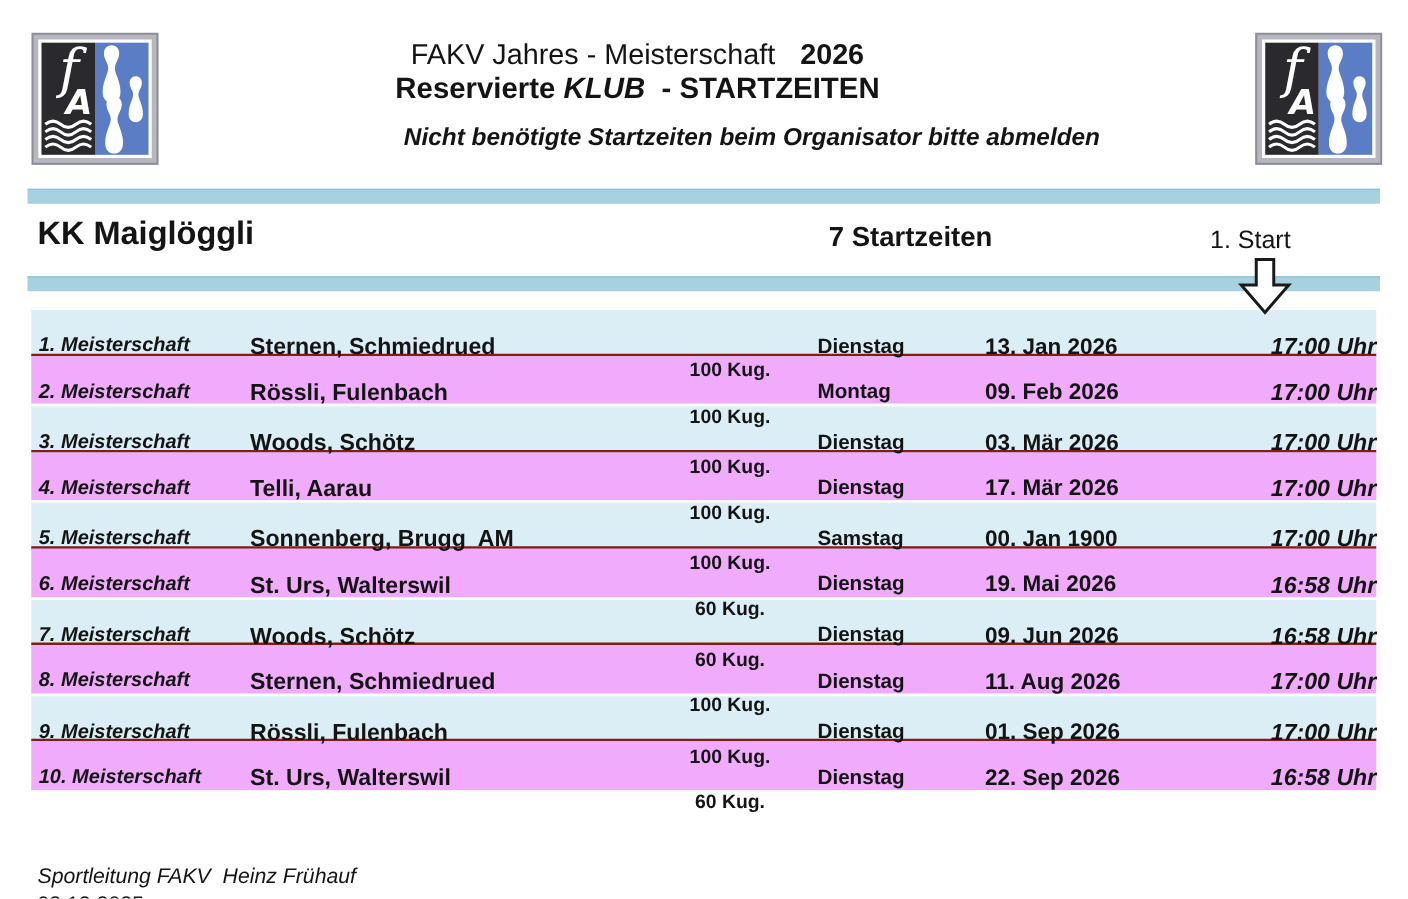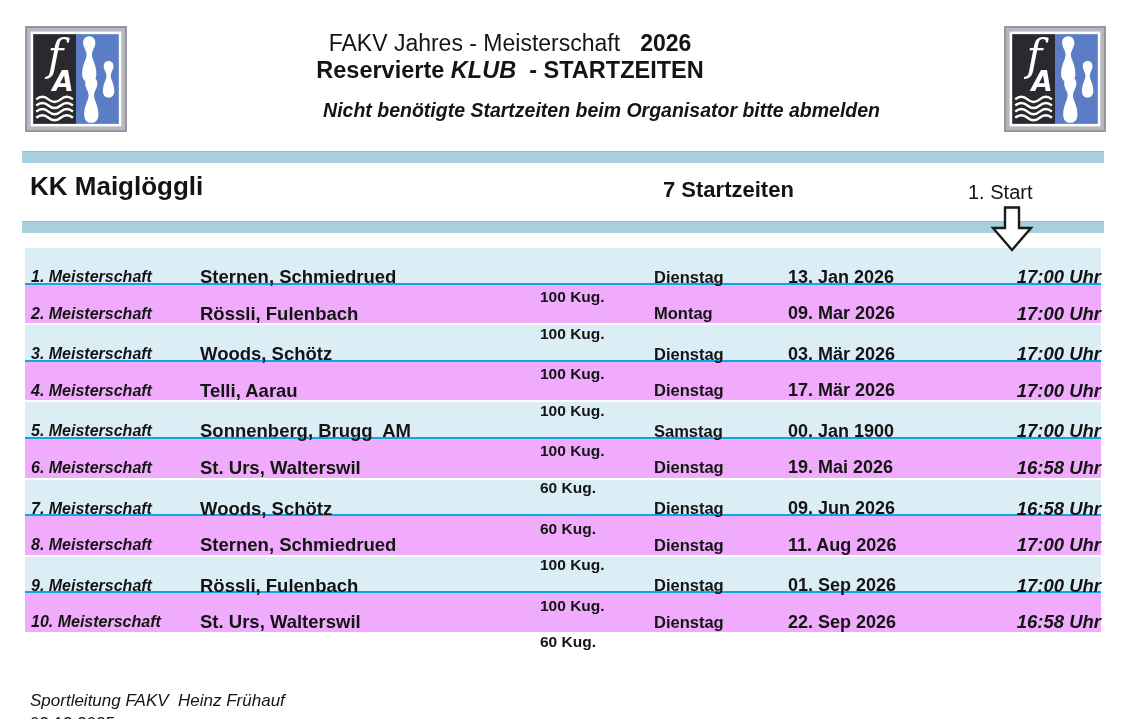--- a/index.html
+++ b/index.html
@@ -34,25 +34,25 @@
   .first-start{position:absolute;left:968px;top:181px;font-size:20px;}
   .arrow{position:absolute;left:990px;top:206px;width:44px;height:46px;z-index:3;}
   
   .table{position:absolute;left:25px;top:246px;width:1076px;}
   .row{
     display:grid;
     grid-template-columns:175px 340px 88px 160px 180px 133px;
     height:38.6px;align-items:center;box-sizing:border-box;
     background:#f0abfc;
   }
-  .row.alt{background:#dceef5;border-top:2px solid #ffffff;border-bottom:2px solid #0ea5e9;}
+  .row.alt{background:#dceef5;border-top:2px solid #ffffff;border-bottom:2px solid #7f1d1d;}
   .cell{white-space:pre;overflow:visible;}
   .c1{font-size:16px;font-weight:bold;font-style:italic;padding-left:6px;}
   .c2{font-size:18.5px;font-weight:bold;}
-  .c3{font-size:15.5px;font-weight:bold;text-align:left;margin-top:40px;}
+  .c3{font-size:15.5px;font-weight:bold;text-align:center;margin-top:40px;}
   .c4{font-size:16.5px;font-weight:bold;padding-left:26px;}
   .c5{font-size:18px;font-weight:bold;}
   .c6{font-size:18.5px;font-weight:bold;font-style:italic;text-align:right;}
   
   .footer{position:absolute;left:30px;top:689px;font-size:17px;line-height:23px;}
   .footer-line1{font-style:italic;white-space:pre;}
 </style>
 </head>
 <body>
 
@@ -128,21 +128,21 @@
       <span class="cell c3">100 Kug.</span>
       <span class="cell c4">Dienstag</span>
       <span class="cell c5">13. Jan 2026</span>
       <span class="cell c6">17:00 Uhr</span>
     </div>
     <div class="row">
       <span class="cell c1">2. Meisterschaft</span>
       <span class="cell c2">Rössli, Fulenbach</span>
       <span class="cell c3">100 Kug.</span>
       <span class="cell c4">Montag</span>
-      <span class="cell c5">09. Mar 2026</span>
+      <span class="cell c5">09. Feb 2026</span>
       <span class="cell c6">17:00 Uhr</span>
     </div>
     <div class="row alt">
       <span class="cell c1">3. Meisterschaft</span>
       <span class="cell c2">Woods, Schötz</span>
       <span class="cell c3">100 Kug.</span>
       <span class="cell c4">Dienstag</span>
       <span class="cell c5">03. Mär 2026</span>
       <span class="cell c6">17:00 Uhr</span>
     </div>

